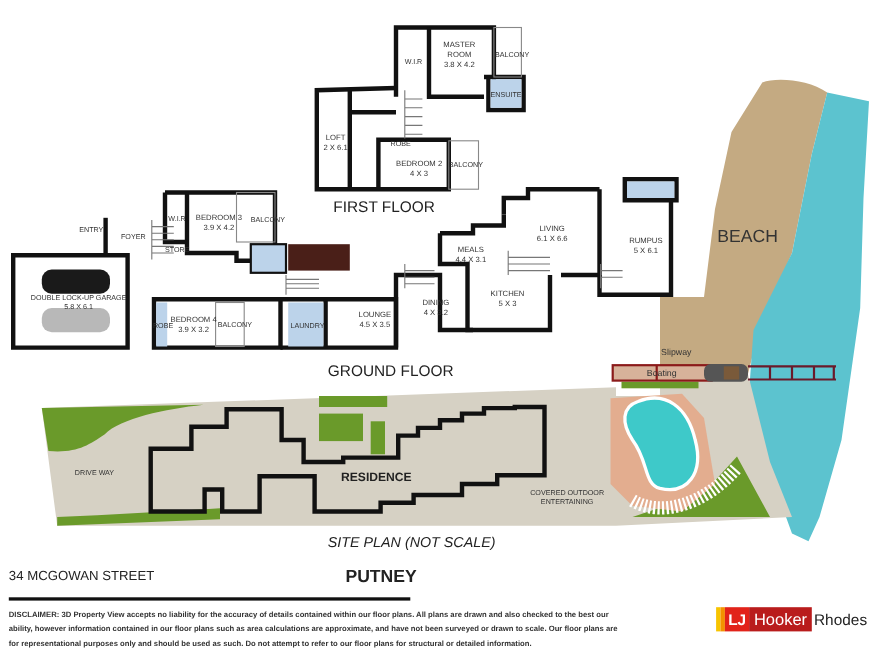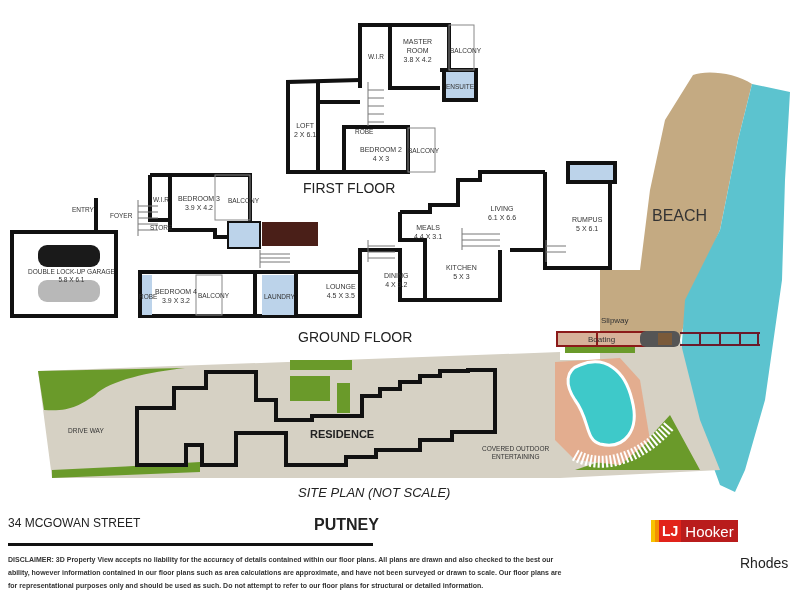--- a/index.html
+++ b/index.html
@@ -8,21 +8,21 @@
   .lbl{position:absolute;font-family:"Liberation Sans",sans-serif;color:#333;text-align:center;line-height:1.25;white-space:nowrap;}
   .small{font-size:6.5px;}
   .room{font-size:7px;}
   .floor-title{font-size:14px;color:#222;}
   .beach{font-size:16px;color:#333;}
   .tag{font-size:8px;color:#333;}
   .address{position:absolute;left:8px;top:516px;font-size:12px;color:#222;}
   .suburb{position:absolute;left:300px;top:516px;font-size:16px;font-weight:bold;color:#222;margin-left:14px;}
   .rule{position:absolute;left:8px;top:543px;width:365px;height:3px;background:#111;}
   .disclaimer{position:absolute;left:8px;top:553px;width:560px;font-size:7px;line-height:13px;color:#333;font-weight:bold;}
-  .logo{position:absolute;left:651px;top:520px;height:22px;display:flex;align-items:stretch;}
+  .logo{position:absolute;left:651px;top:552px;height:22px;display:flex;align-items:stretch;}
   .logo .s1{width:4px;background:#f7c400;}
   .logo .s2{width:4px;background:#f39200;}
   .logo .lj{background:#e2231a;color:#fff;font-size:14px;font-weight:bold;padding:0 3px;display:flex;align-items:center;}
   .logo .hk{background:#b91c1c;color:#fff;font-size:15px;padding:0 4px;display:flex;align-items:center;}
   .office{position:absolute;left:740px;top:555px;font-size:14px;color:#222;}
 </style>
 </head>
 <body>
 
 <svg class="plan" width="800" height="600" viewBox="0 0 800 600">

